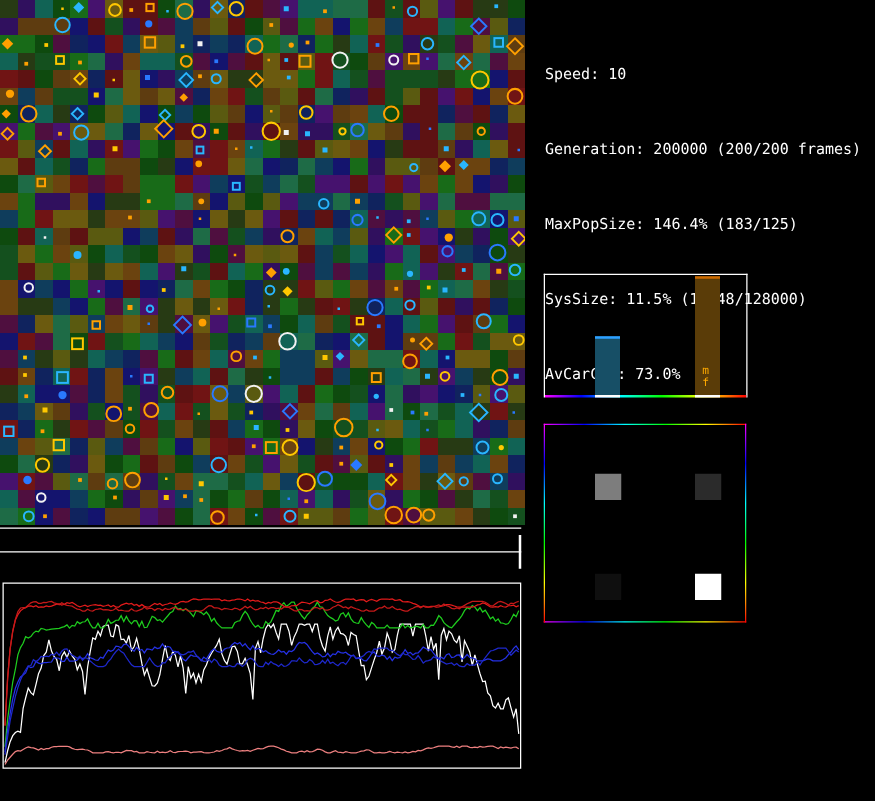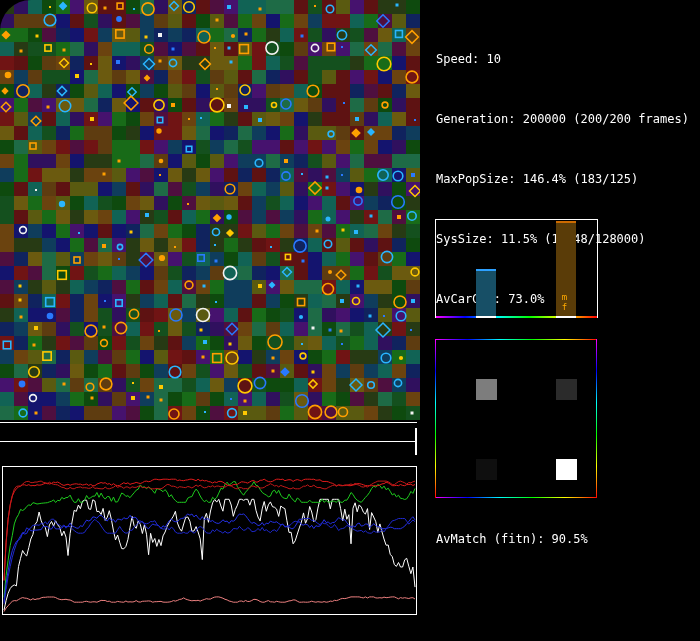--- a/index.html
+++ b/index.html
@@ -1,17 +1,17 @@
 <!DOCTYPE html>
 <html><head>
 <meta charset="utf-8">
 <style>
   html,body{margin:0;padding:0;background:#000;}
   #app{position:relative;width:700px;height:641px;background:#000;overflow:hidden;
-       font-family:"DejaVu Sans Mono","Liberation Mono",monospace;border-radius:31px;}
+       font-family:"DejaVu Sans Mono","Liberation Mono",monospace;}
   
   #world{position:absolute;left:0;top:0;width:420px;height:420px;display:block;}
   
   #sep-line{position:absolute;left:0;top:422px;width:417px;height:1px;background:#fff;}
   #timeline-track{position:absolute;left:0;top:441px;width:417px;height:1px;background:#fff;}
   #timeline-handle{position:absolute;top:428px;width:2px;height:27px;background:#fff;left:414px;}
   
   #stats{position:absolute;left:436px;top:9px;color:#fff;font-size:12px;line-height:20px;white-space:pre;}
   .stat{height:20px;}
   
@@ -1192,21 +1192,20 @@
 
   <div id="stats">
     <div class="stat">Speed: 10</div>
     <div class="stat">Generation: 200000 (200/200 frames)</div>
     <div class="stat">MaxPopSize: 146.4% (183/125)</div>
     <div class="stat">SysSize: 11.5% (14748/128000)</div>
     <div class="stat">AvCarCap: 73.0%</div>
     <div class="stat">AvPref: 63.5%</div>
     <div class="stat">Cramer's V: 75.1%</div>
     <div class="stat">Purebred: 88.3%</div>
-    <div class="stat">AvMatch (fitn): 90.5%</div>
   </div>
 
   <div id="barchart">
     <div class="bar" style="left: 40px; width: 20px; height: 47px; background: rgb(23, 79, 102);">
         <div class="bar-cap" style="background: rgb(45, 160, 255);"></div>
       </div>
       <div class="bar" style="left: 120px; width: 20px; height: 95px; background: rgb(90, 60, 8);">
         <div class="bar-cap" style="background: rgb(204, 106, 0);"></div>
       </div>
       <div id="bar-strip">

